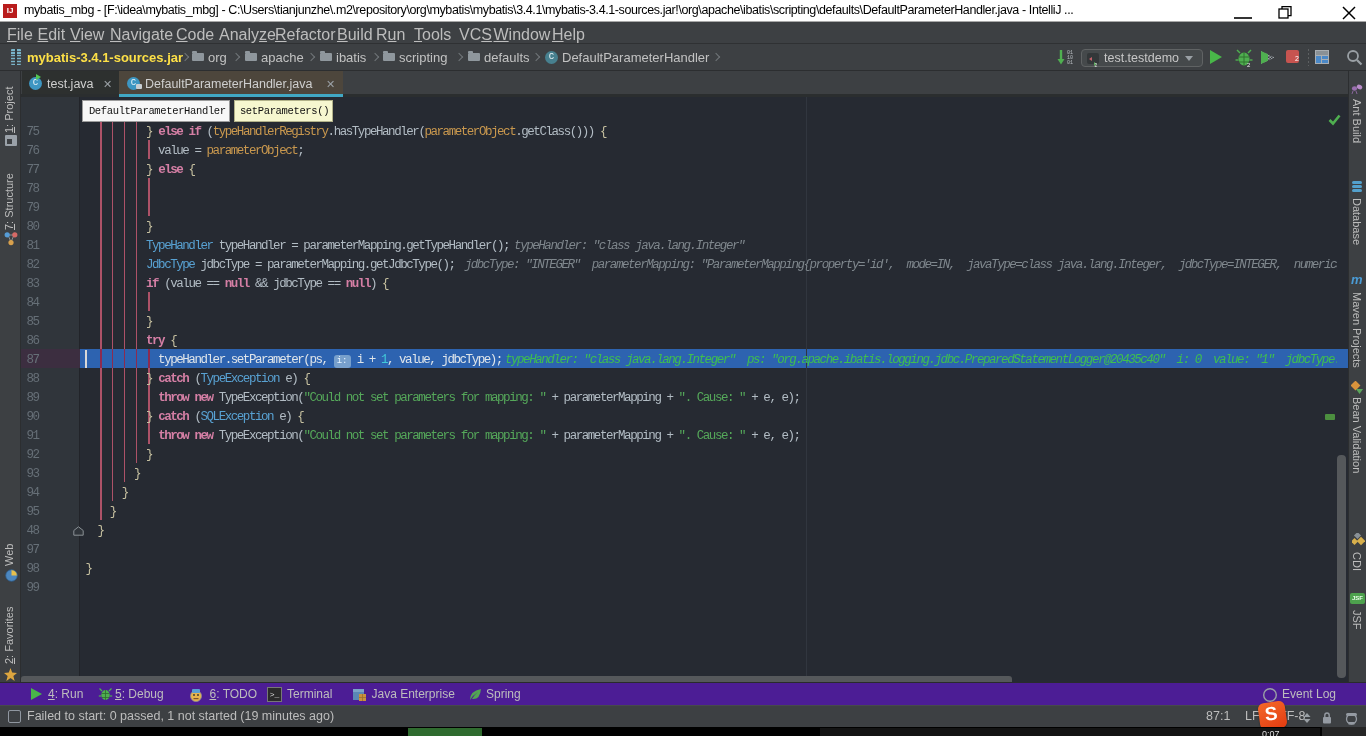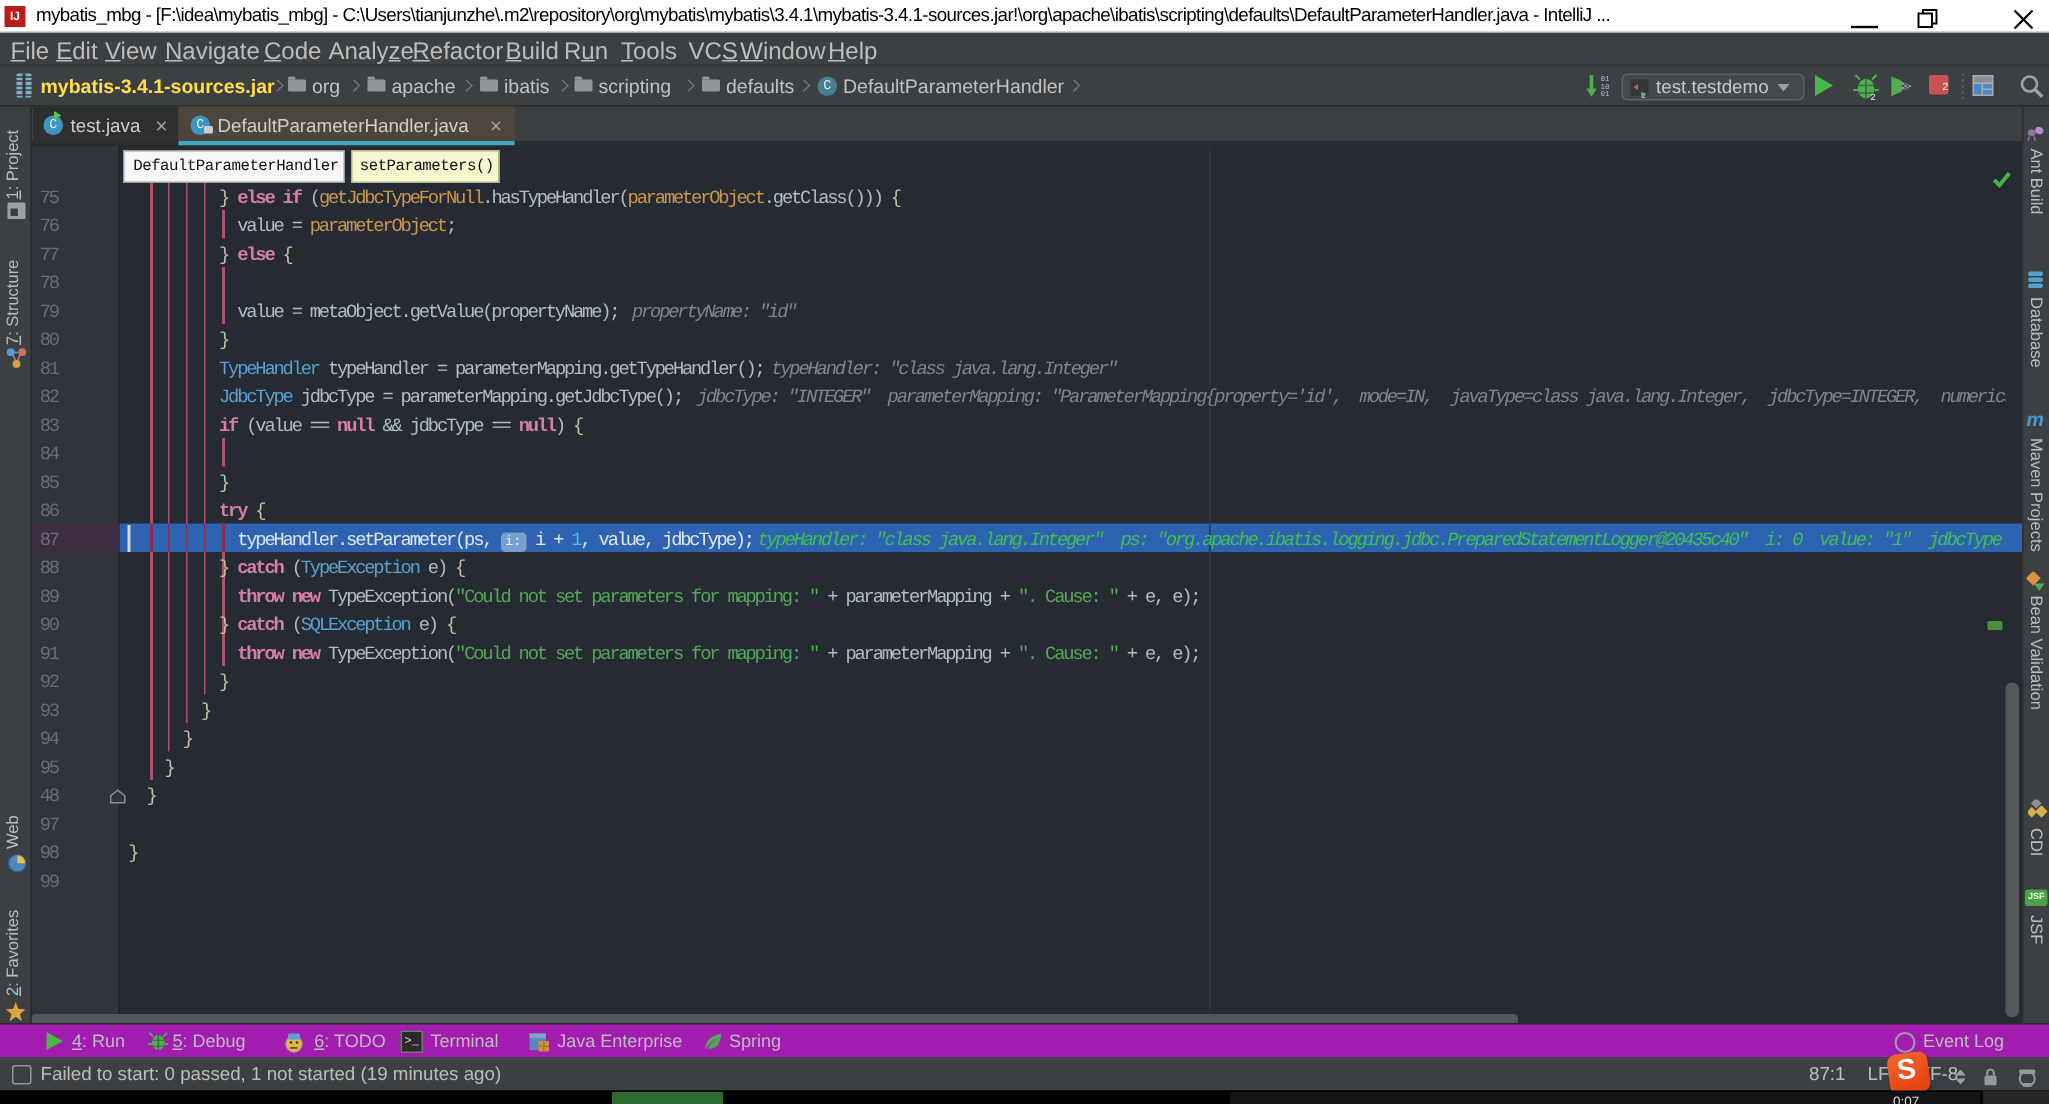--- a/index.html
+++ b/index.html
@@ -88,21 +88,21 @@
   border:1px solid #b2b28a;color:#111;font-family:"Liberation Mono",monospace;font-size:10.5px;
   letter-spacing:-0.35px;line-height:20px;padding-left:5px}
 
 #hscroll{position:absolute;left:0px;top:579px;width:991px;height:8px;background:#55585b;border-radius:3px}
 #vscroll{position:absolute;left:1316px;top:358px;width:9px;height:223px;background:#55585b;border-radius:4px}
 #stripe-ok{position:absolute;left:1307px;top:17px;width:13px;height:12px}
 #stripe-mark{position:absolute;left:1304px;top:317px;width:10px;height:6px;background:#4c8f3f;border-radius:1px}
 #foldmark{position:absolute;left:52px;top:429.2px;width:11px;height:10px}
 
 
-#toolbar{position:absolute;left:0;top:682px;width:1366px;height:23px;background:#a21caf;
+#toolbar{position:absolute;left:0;top:682px;width:1366px;height:23px;background:#4c1d95;
   border-top:1px solid #292b2d}
 #toolbar .t{position:absolute;top:4px;font-size:12px;color:#bdbdbd;white-space:nowrap}
 #toolbar .t u{text-decoration:underline}
 #status{position:absolute;left:0;top:705px;width:1366px;height:22px;background:#3d4043;
   border-top:1px solid #47494c}
 #status .t{position:absolute;top:3px;font-size:12.5px;color:#bdbdbd;white-space:nowrap}
 #taskbar{position:absolute;left:0;top:727px;width:1366px;height:9px;background:#010101}
 </style></head>
 <body>
 <div id="page">
@@ -335,24 +335,23 @@
 <div class="guide" style="left:135.9px;top:121.2px;height:342.0px"></div>
 <div class="guide" style="left:148.4px;top:140.2px;height:19.0px"></div>
 <div class="guide" style="left:148.4px;top:178.2px;height:38.0px"></div>
 <div class="guide" style="left:148.4px;top:292.2px;height:19.0px"></div>
 <div class="guide" style="left:148.4px;top:349.2px;height:95.0px"></div>
 <div style="position:absolute;width:1.2px;left:100.4px;top:349.2px;height:19px;background:#8d2b50"></div>
 <div style="position:absolute;width:1.2px;left:112.2px;top:349.2px;height:19px;background:#8d2b50"></div>
 <div style="position:absolute;width:1.2px;left:124.1px;top:349.2px;height:19px;background:#8d2b50"></div>
 <div style="position:absolute;width:1.2px;left:135.9px;top:349.2px;height:19px;background:#8d2b50"></div>
 <div style="position:absolute;width:1.2px;left:148.4px;top:349.2px;height:19px;background:#8d2b50"></div>
-<div class="cl" style="top:121.2px">          <span class="b">} </span><span class="k">else</span> <span class="k">if</span> (<span class="f">getJdbcTypeForNull</span>.hasTypeHandler(<span class="f">parameterObject</span>.getClass())) <span class="b">{</span></div>
+<div class="cl" style="top:121.2px">          <span class="b">} </span><span class="k">else</span> <span class="k">if</span> (<span class="f">typeHandlerRegistry</span>.hasTypeHandler(<span class="f">parameterObject</span>.getClass())) <span class="b">{</span></div>
 <div class="cl" style="top:140.2px">            value = <span class="f">parameterObject</span>;</div>
 <div class="cl" style="top:159.2px">          <span class="b">} </span><span class="k">else</span> <span class="b">{</span></div>
-<div class="cl" style="top:197.2px">            value = metaObject.getValue(propertyName);<span class="h" style="margin-left:9px">propertyName: "id"</span></div>
 <div class="cl" style="top:216.2px">          <span class="b">}</span></div>
 <div class="cl" style="top:235.2px">          <span class="c">TypeHandler</span> typeHandler = parameterMapping.getTypeHandler();<span class="h" style="margin-left:5px">typeHandler: "class java.lang.Integer"</span></div>
 <div class="cl" style="top:254.2px">          <span class="c">JdbcType</span> jdbcType = parameterMapping.getJdbcType();<span class="h" style="margin-left:10px">jdbcType: "INTEGER"  parameterMapping: "ParameterMapping{property='id',  mode=IN,  javaType=class java.lang.Integer,  jdbcType=INTEGER,  numericScale=nu</span></div>
 <div class="cl" style="top:273.2px">          <span class="k">if</span> (value == <span class="k">null</span> &amp;&amp; jdbcType == <span class="k">null</span>) <span class="b">{</span></div>
 <div class="cl" style="top:311.2px">          <span class="b">}</span></div>
 <div class="cl" style="top:330.2px">          <span class="k">try</span> <span class="b">{</span></div>
 <div class="cl line87" style="top:349.2px">            typeHandler.setParameter(ps, <span class="badge">i:</span> i + <span class="n">1</span>, value, jdbcType);<span class="hg" style="margin-left:3px">typeHandler: "class java.lang.Integer"  ps: "org.apache.ibatis.logging.jdbc.PreparedStatementLogger@20435c40"  i: 0  value: "1"  jdbcType:</span></div>
 <div class="cl" style="top:368.2px">          <span class="b">} </span><span class="k">catch</span> (<span class="c">TypeException</span> e) <span class="b">{</span></div>
 <div class="cl" style="top:387.2px">            <span class="k">throw</span> <span class="k">new</span> TypeException(<span class="s">"Could not set parameters for mapping: "</span> + parameterMapping + <span class="s">". Cause: "</span> + e, e);</div>
 <div class="cl" style="top:406.2px">          <span class="b">} </span><span class="k">catch</span> (<span class="c">SQLException</span> e) <span class="b">{</span></div>

